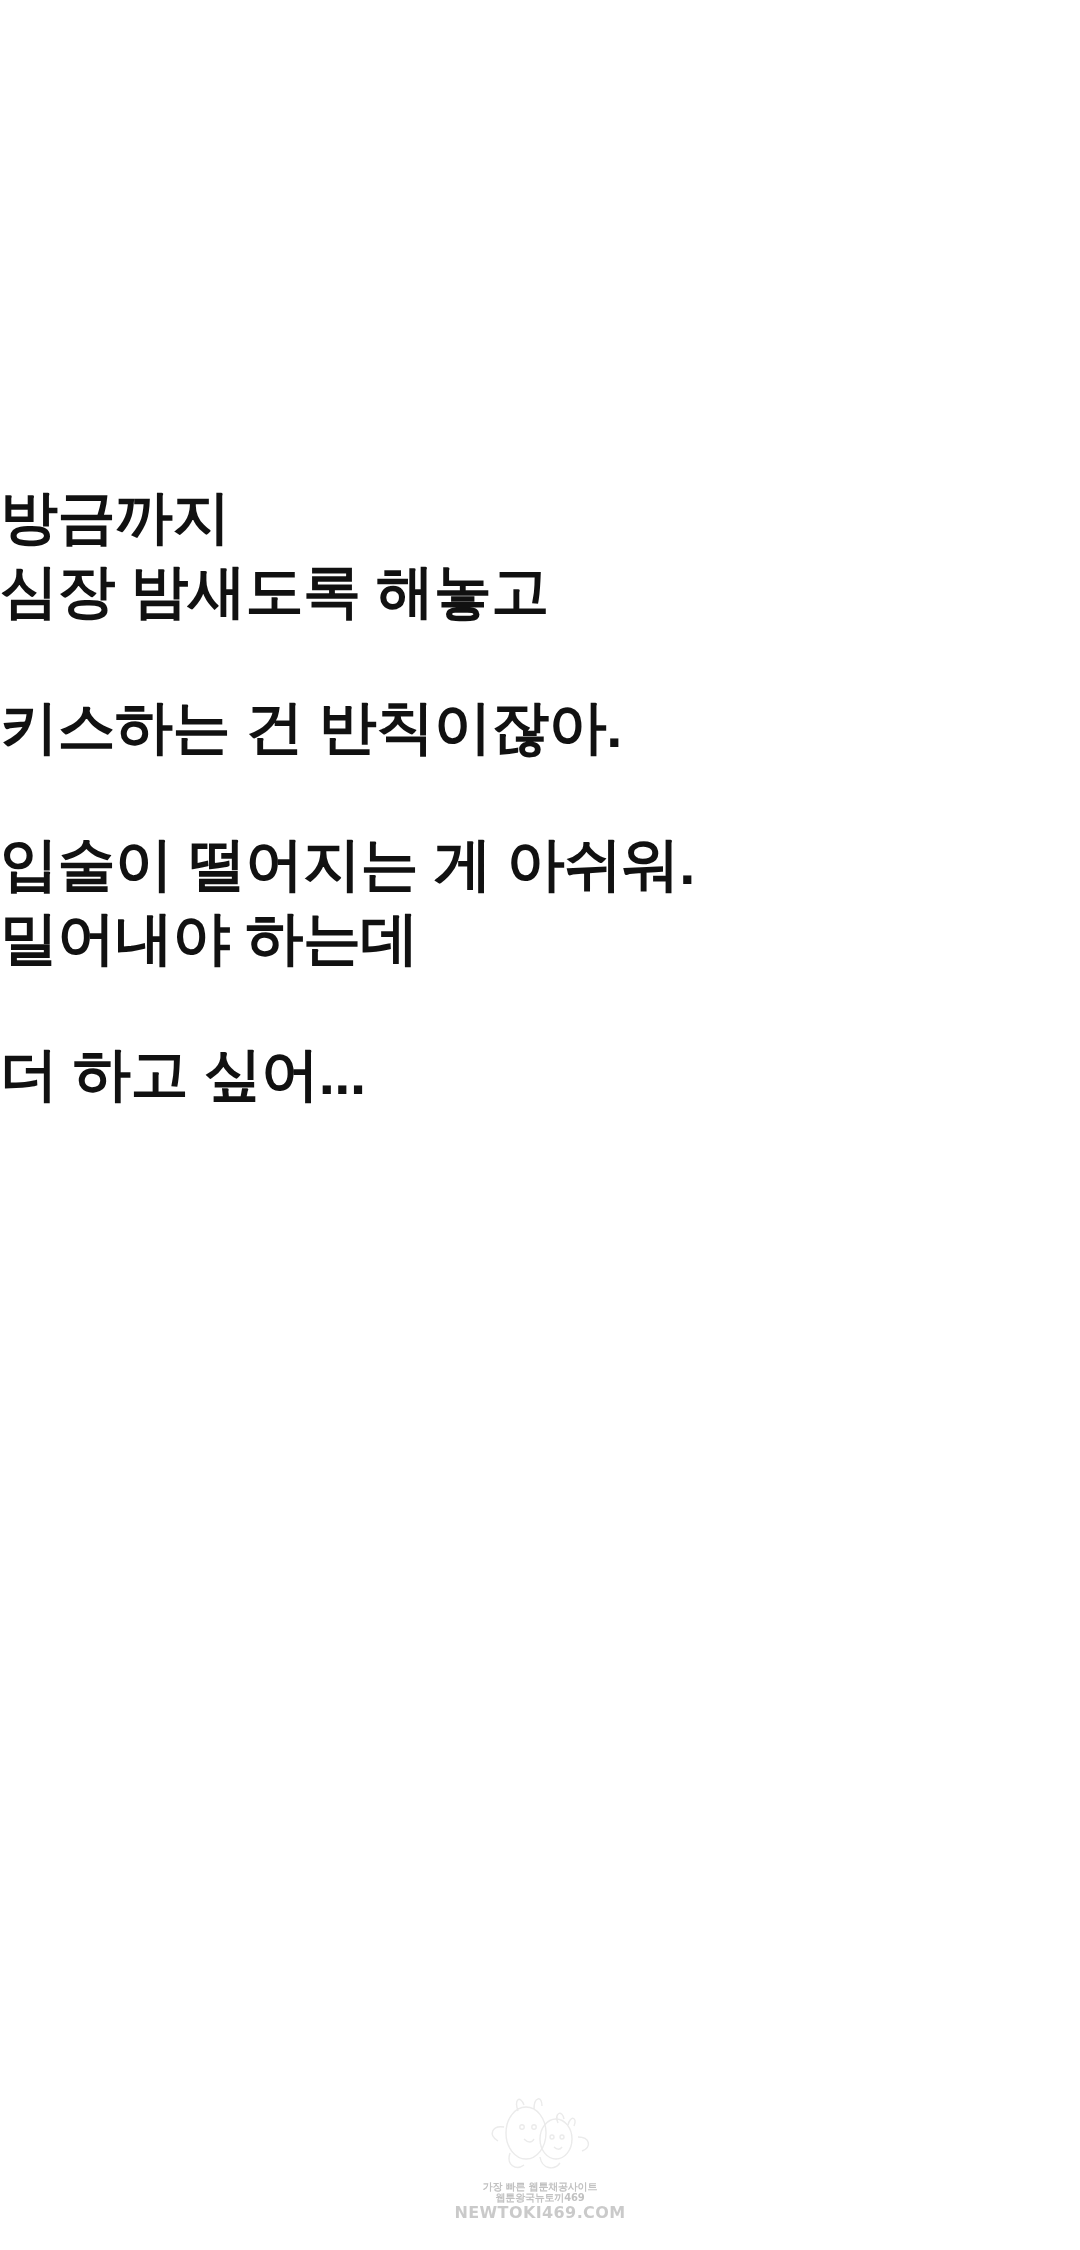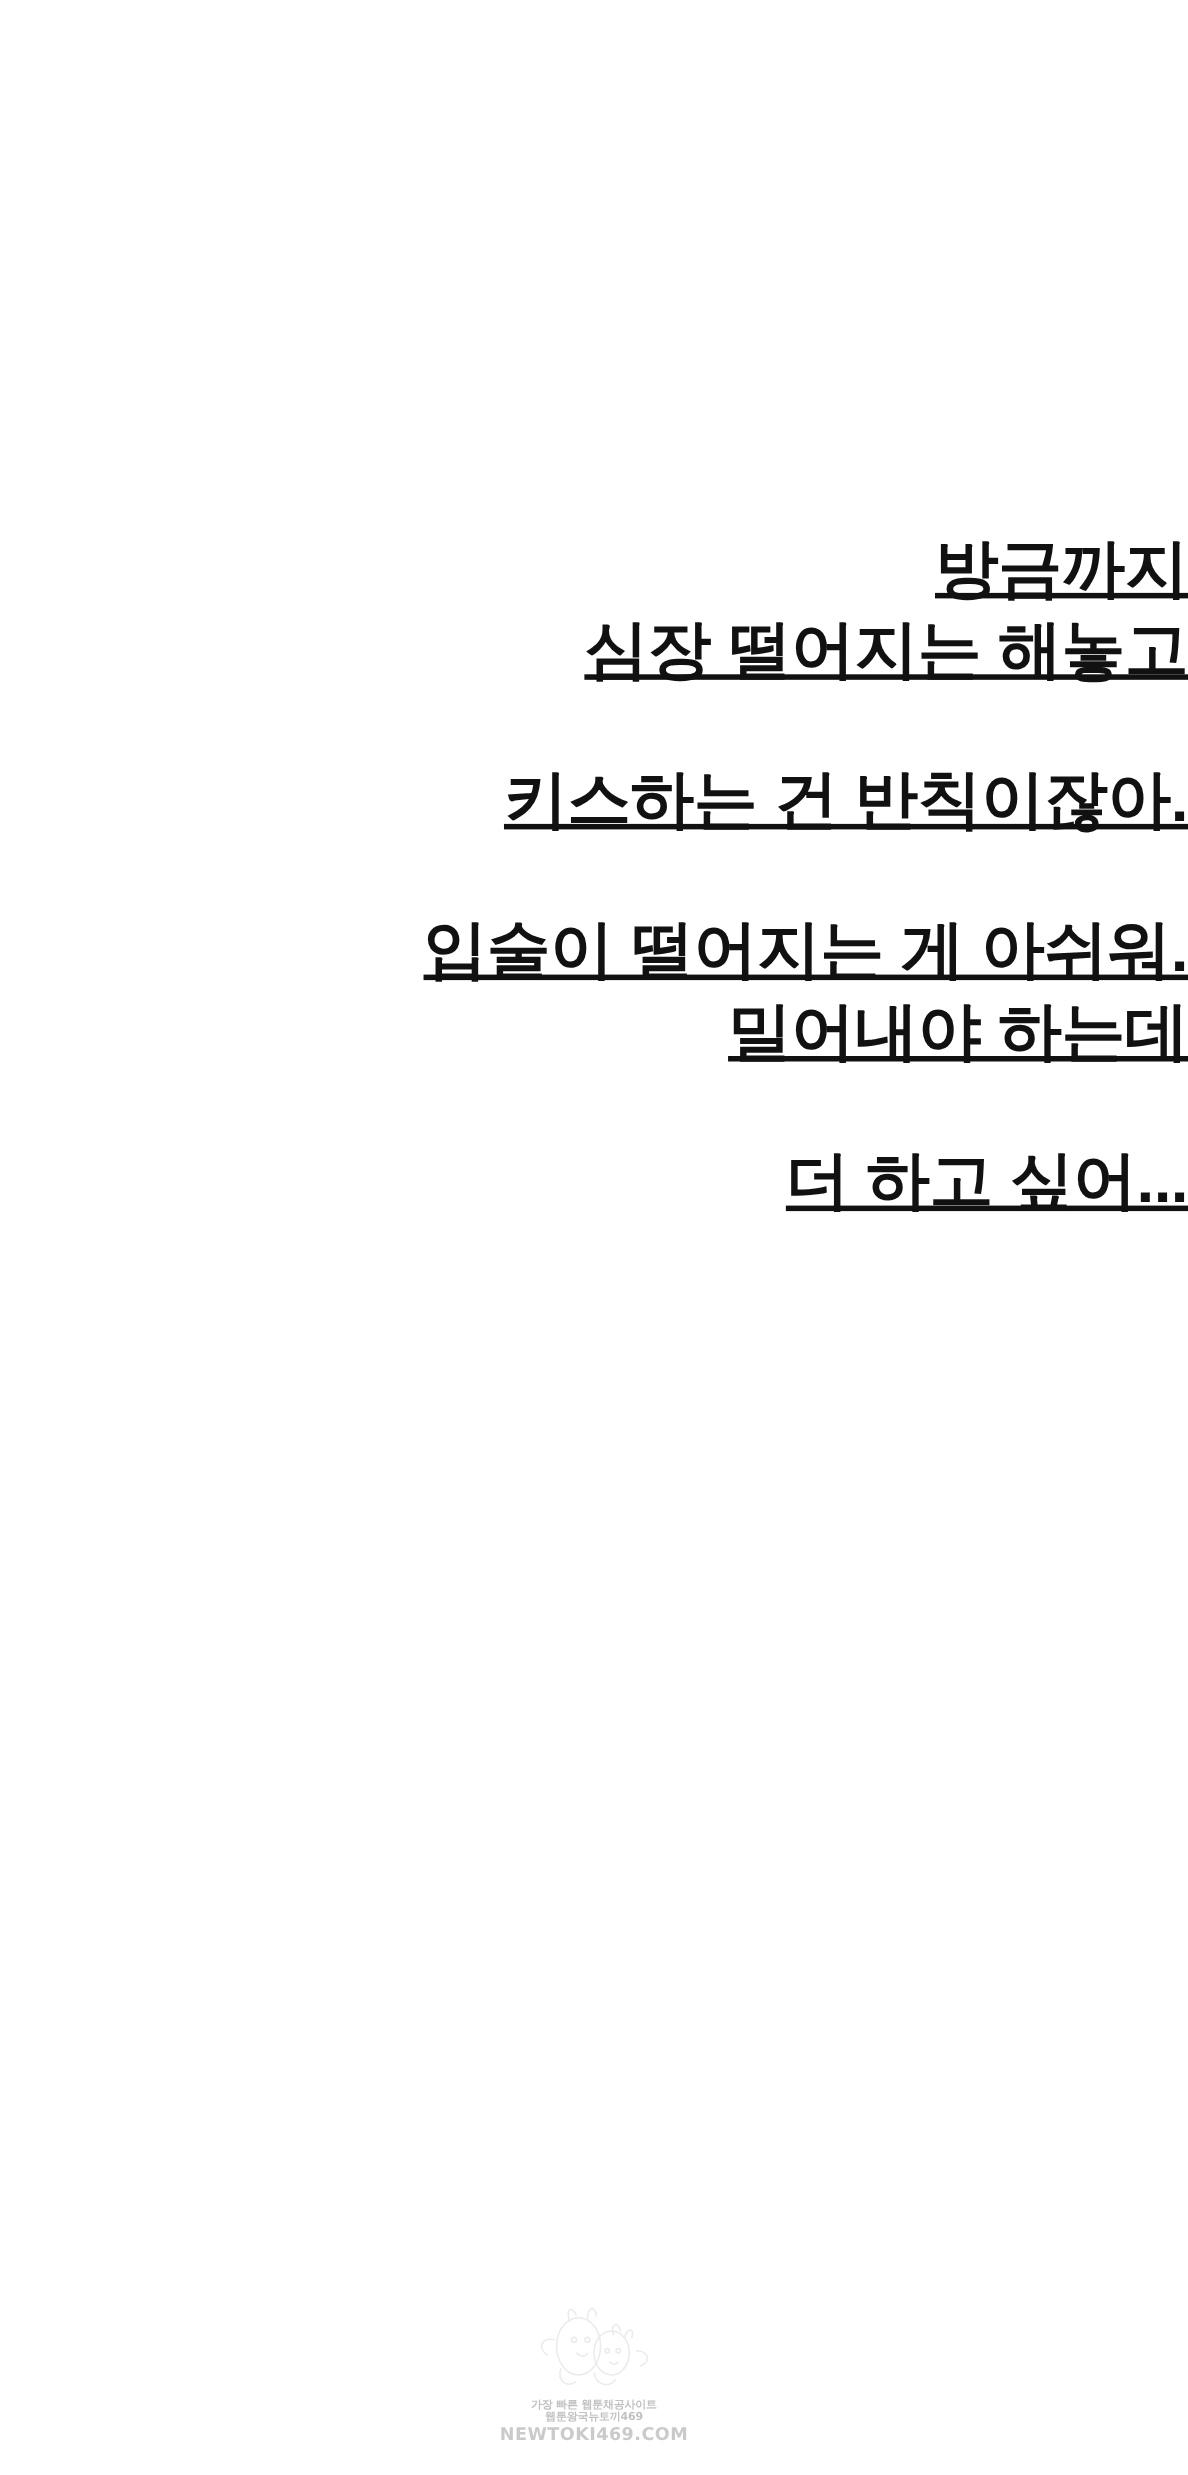--- a/index.html
+++ b/index.html
@@ -19,27 +19,26 @@
     position: absolute;
     inset: 0;
     background: #ffffff;
   }
 
   .text-block {
     position: absolute;
     left: 0;
     right: 0;
     top: 480px;
-    text-align: right;
+    text-align: left;
     color: #111111;
     font-weight: 700;
     font-size: 58px;
     line-height: 1.28;
     letter-spacing: -0.5px;
-    text-decoration: underline;
   }
 
   .stanza {
     margin: 0 0 62px 0;
   }
   .stanza:last-child {
     margin-bottom: 0;
   }
   .line {
     display: block;
@@ -81,21 +80,21 @@
 </style>
 </head>
 <body>
 
 <div class="page">
 
   <div class="text-block">
 
     <p class="stanza">
       <span class="line">방금까지</span>
-      <span class="line">심장 떨어지는 해놓고</span>
+      <span class="line">심장 밤새도록 해놓고</span>
     </p>
 
     <p class="stanza">
       <span class="line">키스하는 건 반칙이잖아.</span>
     </p>
 
     <p class="stanza">
       <span class="line">입술이 떨어지는 게 아쉬워.</span>
       <span class="line">밀어내야 하는데</span>
     </p>

